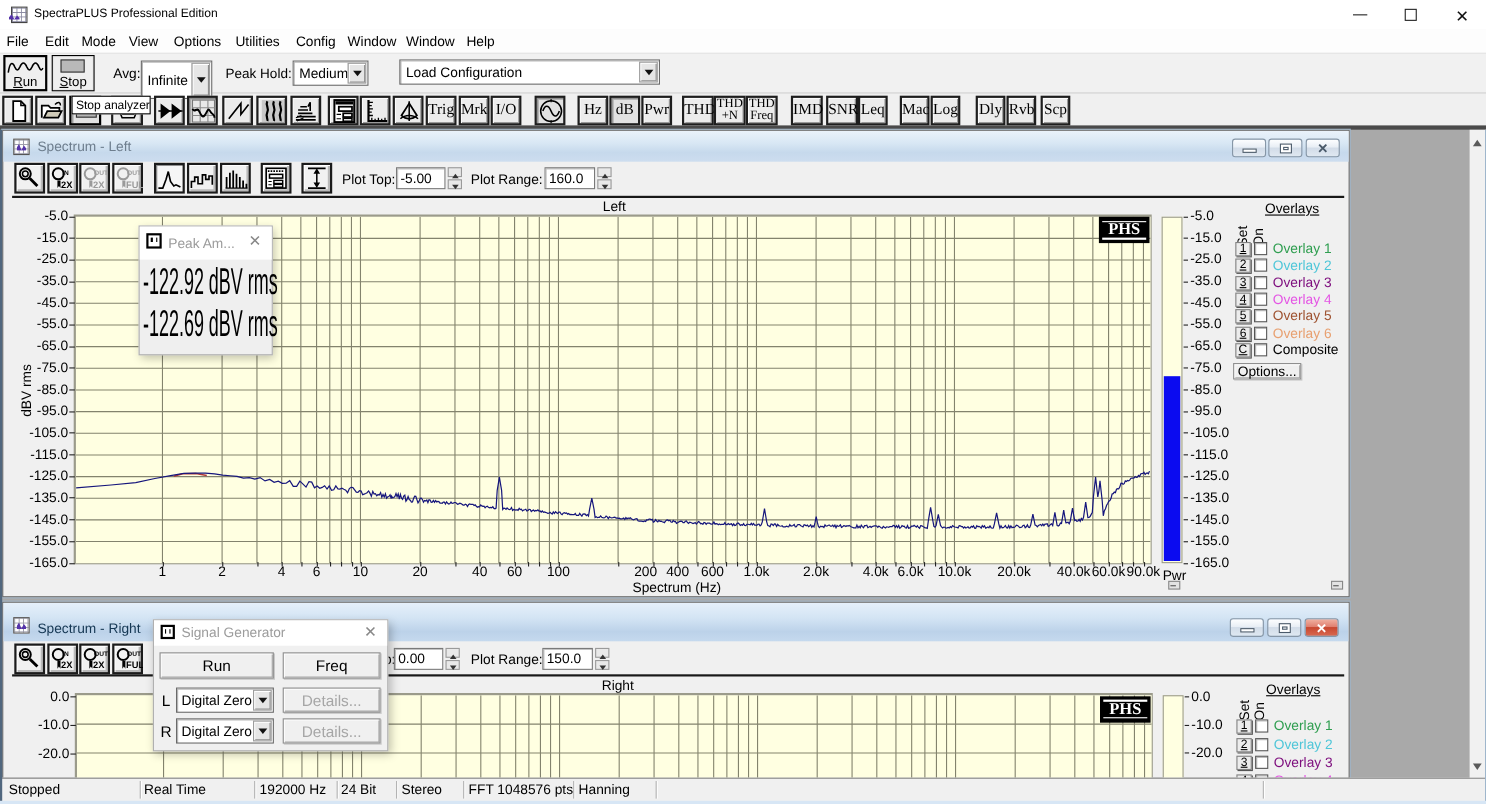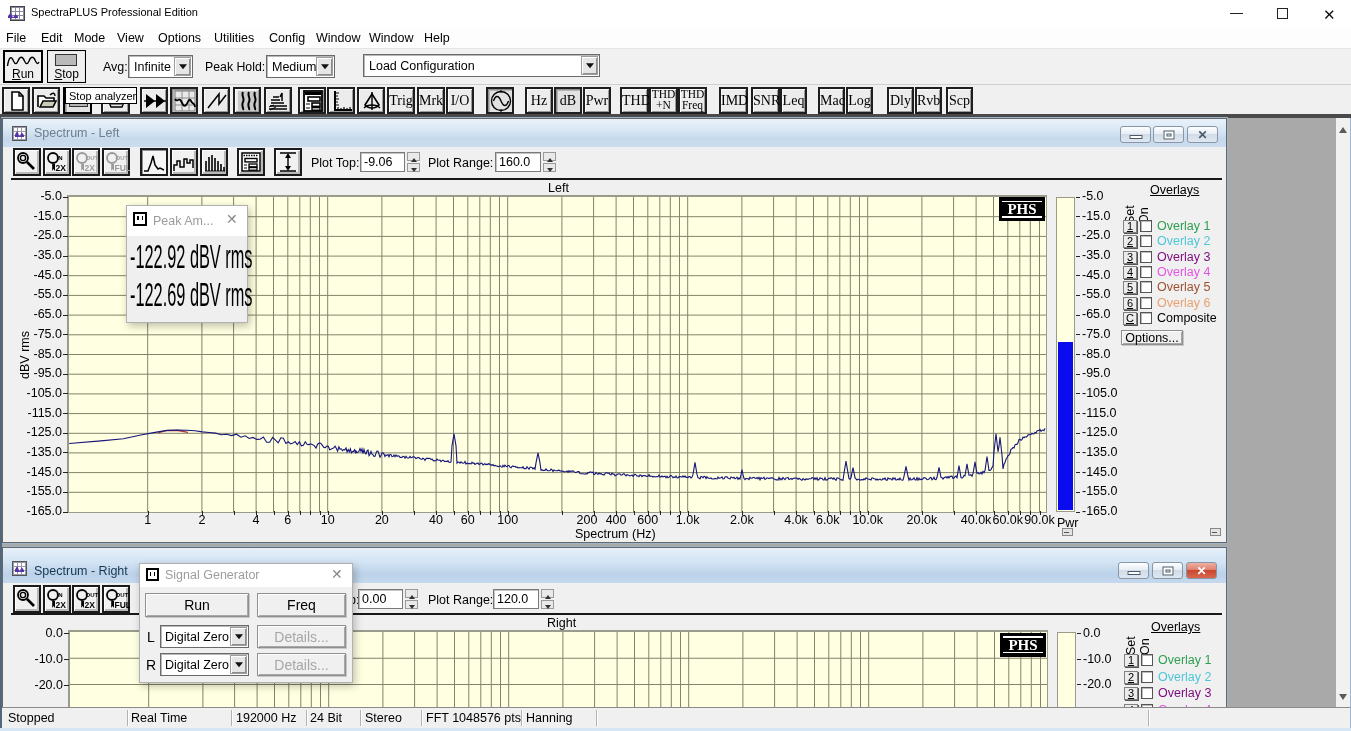--- a/index.html
+++ b/index.html
@@ -65,21 +65,21 @@
 <svg width="36" height="17" style="position:absolute;left:1px;top:1px" viewBox="0 0 36 17">
       <path d="M1.5 13 C3 3,5.5 3,7.5 8 C9 11.5,10.5 11.5,12 8 C14 3,16.5 3,18.5 8 C20 11.5,21.5 11.5,23 8 C25 3,27.5 3,29.5 8 C31 11.5,32 11,33 9" fill="none" stroke="#000" stroke-width="1.4"></path>
     </svg>
 <div style="position:absolute;left:0;right:0;bottom:0;text-align:center;font-size:12px"><span style="text-decoration:underline">R</span>un</div>
   </div>
 <div class="abs" style="left:47px;top:50px;width:39px;height:33px;background:#efefef;border:1px solid #000;box-shadow:0 0 0 1px #e6e6e6 inset">
 <div style="position:absolute;left:7px;top:3px;width:22px;height:12px;background:#b9b9b9;border:1px solid #333"></div>
 <div style="position:absolute;left:0;right:0;bottom:1px;text-align:center;font-size:12px"><span style="text-decoration:underline">S</span>top</div>
   </div>
 <div class="abs" style="left:103px;top:60px;font-size:12.5px">Avg:</div>
-<div class="combo" style="left:128px;top:55px;width:65px;height:23px">
+<div class="combo" style="left:128px;top:55px;width:65px;height:35px">
     <div class="txt">Infinite</div>
     <div class="arr"></div>
   </div>
 <div class="abs" style="left:205px;top:60px;font-size:12.3px">Peak Hold:</div>
 <div class="combo" style="left:266px;top:55px;width:69px;height:23px">
     <div class="txt">Medium</div>
     <div class="arr"></div>
   </div>
 <div class="combo" style="left:363px;top:54px;width:237px;height:23px">
     <div class="txt">Load Configuration</div>
@@ -319,21 +319,21 @@
       </svg>
     </div>
     <div class="winbtn28" style="left:270.5px;top:29px">
       <svg width="24" height="24" viewBox="0 0 24 24" style="position:absolute;left:0;top:0">
         <path d="M4 3h16M4 21h16" stroke="#000" stroke-width="1.6"></path>
         <path d="M12 5v14" stroke="#000" stroke-width="1.4"></path>
         <path d="M12 3l-3 5h6zM12 21l-3-5h6z" fill="#000"></path>
       </svg>
     </div>
     <div class="abs" style="left:308px;top:37px;font-size:12.5px">Plot Top:</div>
-    <div class="field" style="left:357px;top:33px;width:45px">-9.06</div>
+    <div class="field" style="left:357px;top:33px;width:45px">-5.00</div>
     <div class="spin" style="left:404px;top:33px">
       <div class="u"></div>
       <div class="d"></div>
     </div>
     <div class="abs" style="left:425px;top:37px;font-size:12.5px">Plot Range:</div>
     <div class="field" style="left:492px;top:33px;width:46px">160.0</div>
     <div class="spin" style="left:540px;top:33px">
       <div class="u"></div>
       <div class="d"></div>
     </div>
@@ -569,21 +569,21 @@
         <text x="10.5" y="20.5" font-size="8.5" font-weight="bold" fill="#000" font-family="Liberation Sans">FULL</text>
       </svg>
     </div>
     <div class="abs" style="left:308px;top:45px;font-size:12.5px">Plot Top:</div>
     <div class="field" style="left:355px;top:41px;width:45px">0.00</div>
     <div class="spin" style="left:402px;top:41px">
       <div class="u"></div>
       <div class="d"></div>
     </div>
     <div class="abs" style="left:425px;top:45px;font-size:12.5px">Plot Range:</div>
-    <div class="field" style="left:490px;top:41px;width:46px">120.0</div>
+    <div class="field" style="left:490px;top:41px;width:46px">150.0</div>
     <div class="spin" style="left:538px;top:41px">
       <div class="u"></div>
       <div class="d"></div>
     </div>
     <div class="abs" style="left:8px;top:65px;width:1211px;height:2px;background:#181818"></div>
     <div class="abs" style="left:544px;top:68px;font-size:12.5px">Right</div>
     <div class="abs" style="left:65px;top:82px;width:980px;height:79px;background:#9b9b8b"></div>
     <div class="abs" style="left:67px;top:84px;width:977px;height:77px;background:#ffffe1">
       <svg width="977" height="77" style="position:absolute;left:0;top:0">
         <path d="M78.7 0V77 M132.9 0V77 M164.6 0V77 M187.1 0V77 M204.5 0V77 M218.8 0V77 M230.8 0V77 M241.3 0V77 M250.5 0V77 M258.7 0V77 M312.9 0V77 M344.6 0V77 M367.1 0V77 M384.5 0V77 M398.8 0V77 M410.8 0V77 M421.3 0V77 M430.5 0V77 M438.7 0V77 M492.9 0V77 M524.6 0V77 M547.1 0V77 M564.5 0V77 M578.8 0V77 M590.8 0V77 M601.3 0V77 M610.5 0V77 M618.7 0V77 M672.9 0V77 M704.6 0V77 M727.1 0V77 M744.5 0V77 M758.8 0V77 M770.8 0V77 M781.3 0V77 M790.5 0V77 M798.7 0V77 M852.9 0V77 M884.6 0V77 M907.1 0V77 M924.5 0V77 M938.8 0V77 M950.8 0V77 M961.3 0V77 M970.5 0V77 " stroke="#83836d" stroke-width="1" fill="none"></path>

